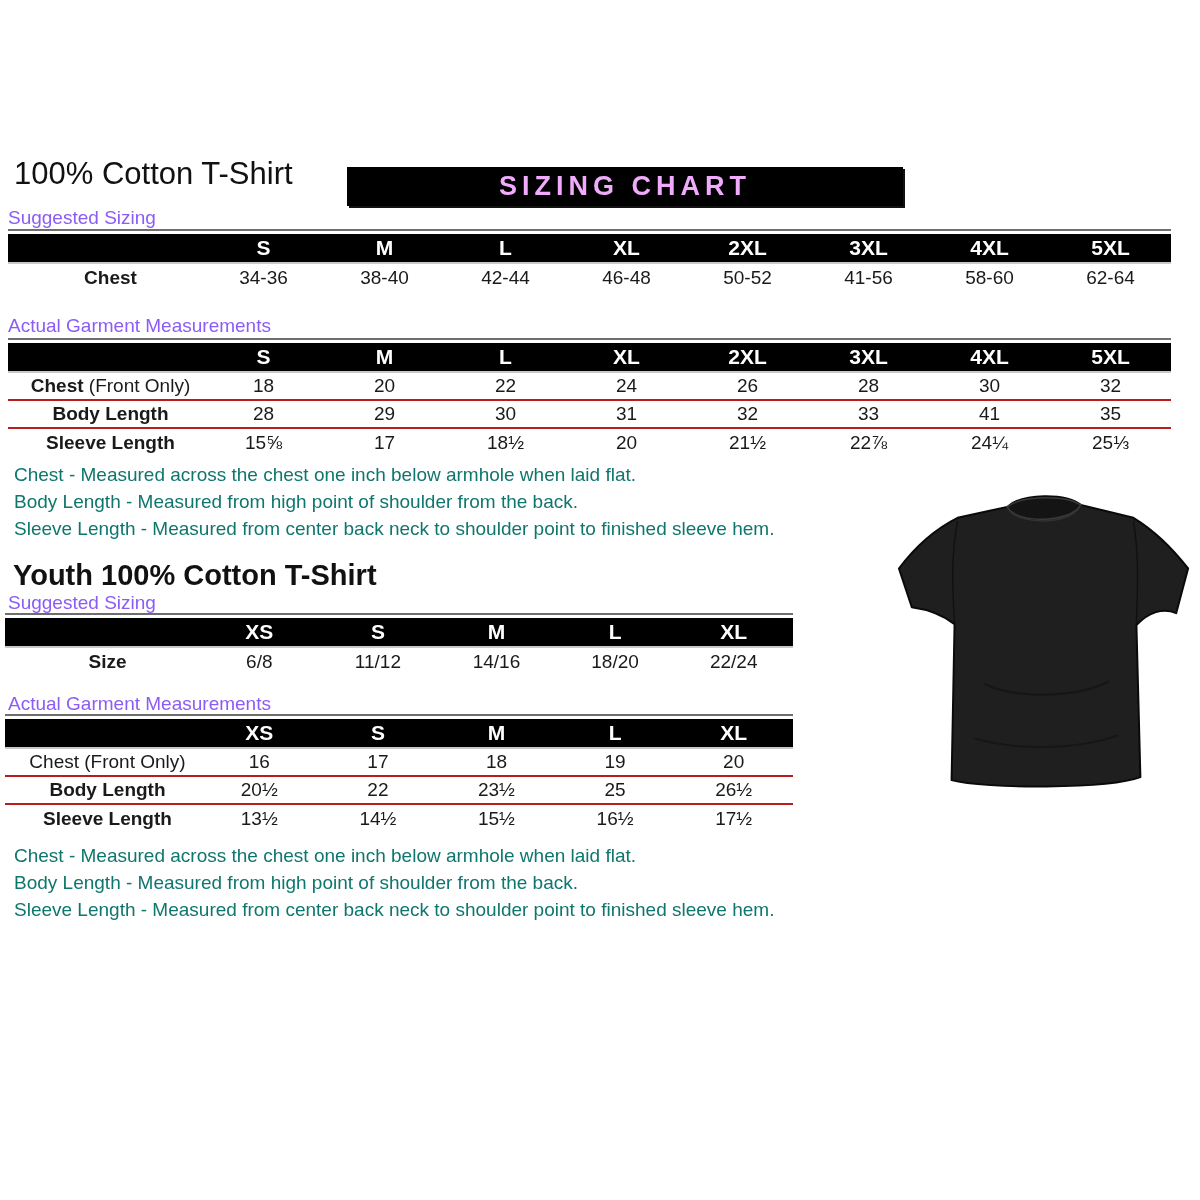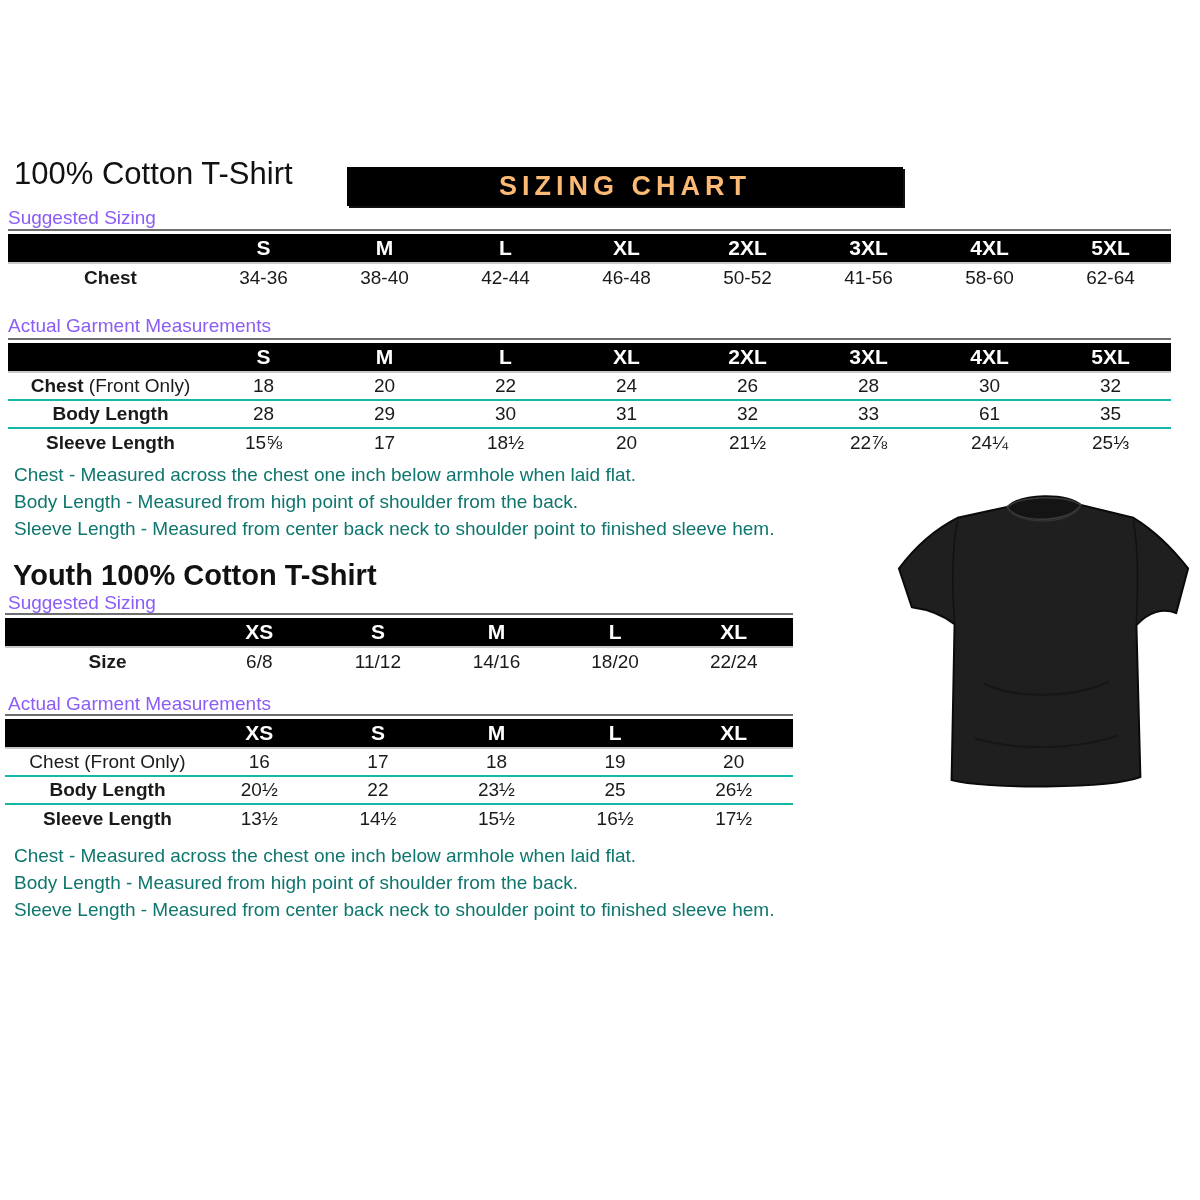--- a/index.html
+++ b/index.html
@@ -13,42 +13,42 @@
   }
   .youth-title {
     position:absolute; left:3px; top:549px; margin:10px;
     font-size:29px; font-weight:700; color:#111; white-space:nowrap;
   }
   .banner {
     position:absolute; left:347px; top:167px; width:556px; height:39px;
     background:#000; display:flex; align-items:center; justify-content:center;
     box-shadow:2px 2px 0 #111;
   }
-  .banner span { color:#fdba74; font-weight:800; font-size:27px; letter-spacing:5px; white-space:nowrap; }
+  .banner span { color:#f0abfc; font-weight:800; font-size:27px; letter-spacing:5px; white-space:nowrap; }
   .section-label { position:absolute; margin:0; font-size:19px; font-weight:400; color:#8b5cf6; white-space:nowrap; }
   .lbl-a1 { left:8px;  top:207px; }
   .lbl-a2 { left:8px;  top:315px; }
   .lbl-y1 { left:8px;  top:592px; }
   .lbl-y2 { left:8px;  top:693px; }
 
   .tablewrap { position:absolute; border-top:2px solid #6e6e6e; padding-top:3px; }
   .tw-a1 { left:8px; top:229px; width:1163px; }
   .tw-a2 { left:8px; top:338px; width:1163px; }
   .tw-y1 { left:5px; top:613px; width:788px; }
   .tw-y2 { left:5px; top:714px; width:788px; }
 
   table.sizes { border-collapse:collapse; table-layout:fixed; width:100%; }
   table.sizes col.col-label { width:195px; }
   table.sizes thead tr { height:29px; }
   table.sizes thead th {
     background:#000; color:#fff; font-size:21px; font-weight:700;
     text-align:center; padding:0; border-bottom:2px solid #c9c9c9;
   }
   table.sizes tbody tr { height:28px; }
-  table.sizes tbody tr + tr { border-top:2px solid #14b8a6; }
+  table.sizes tbody tr + tr { border-top:2px solid #b91c1c; }
   table.sizes tbody th.row-label {
     text-align:center; padding:0 0 0 10px; font-size:19px; font-weight:400; white-space:nowrap;
   }
   table.sizes tbody th.row-label b { font-weight:700; }
   table.sizes tbody td { text-align:center; font-size:19px; font-weight:400; padding:0; }
 
   .notes { position:absolute; left:14px; }
   .notes-adult { top:461px; }
   .notes-youth { top:842px; }
   .note { font-size:19px; line-height:27px; color:#0f766e; white-space:nowrap; }
@@ -149,21 +149,21 @@
             <td>32</td>
           </tr>
           <tr>
             <th class="row-label"><b>Body Length</b></th>
             <td>28</td>
             <td>29</td>
             <td>30</td>
             <td>31</td>
             <td>32</td>
             <td>33</td>
-            <td>61</td>
+            <td>41</td>
             <td>35</td>
           </tr>
           <tr>
             <th class="row-label"><b>Sleeve Length</b></th>
             <td>15⅝</td>
             <td>17</td>
             <td>18½</td>
             <td>20</td>
             <td>21½</td>
             <td>22⅞</td>

